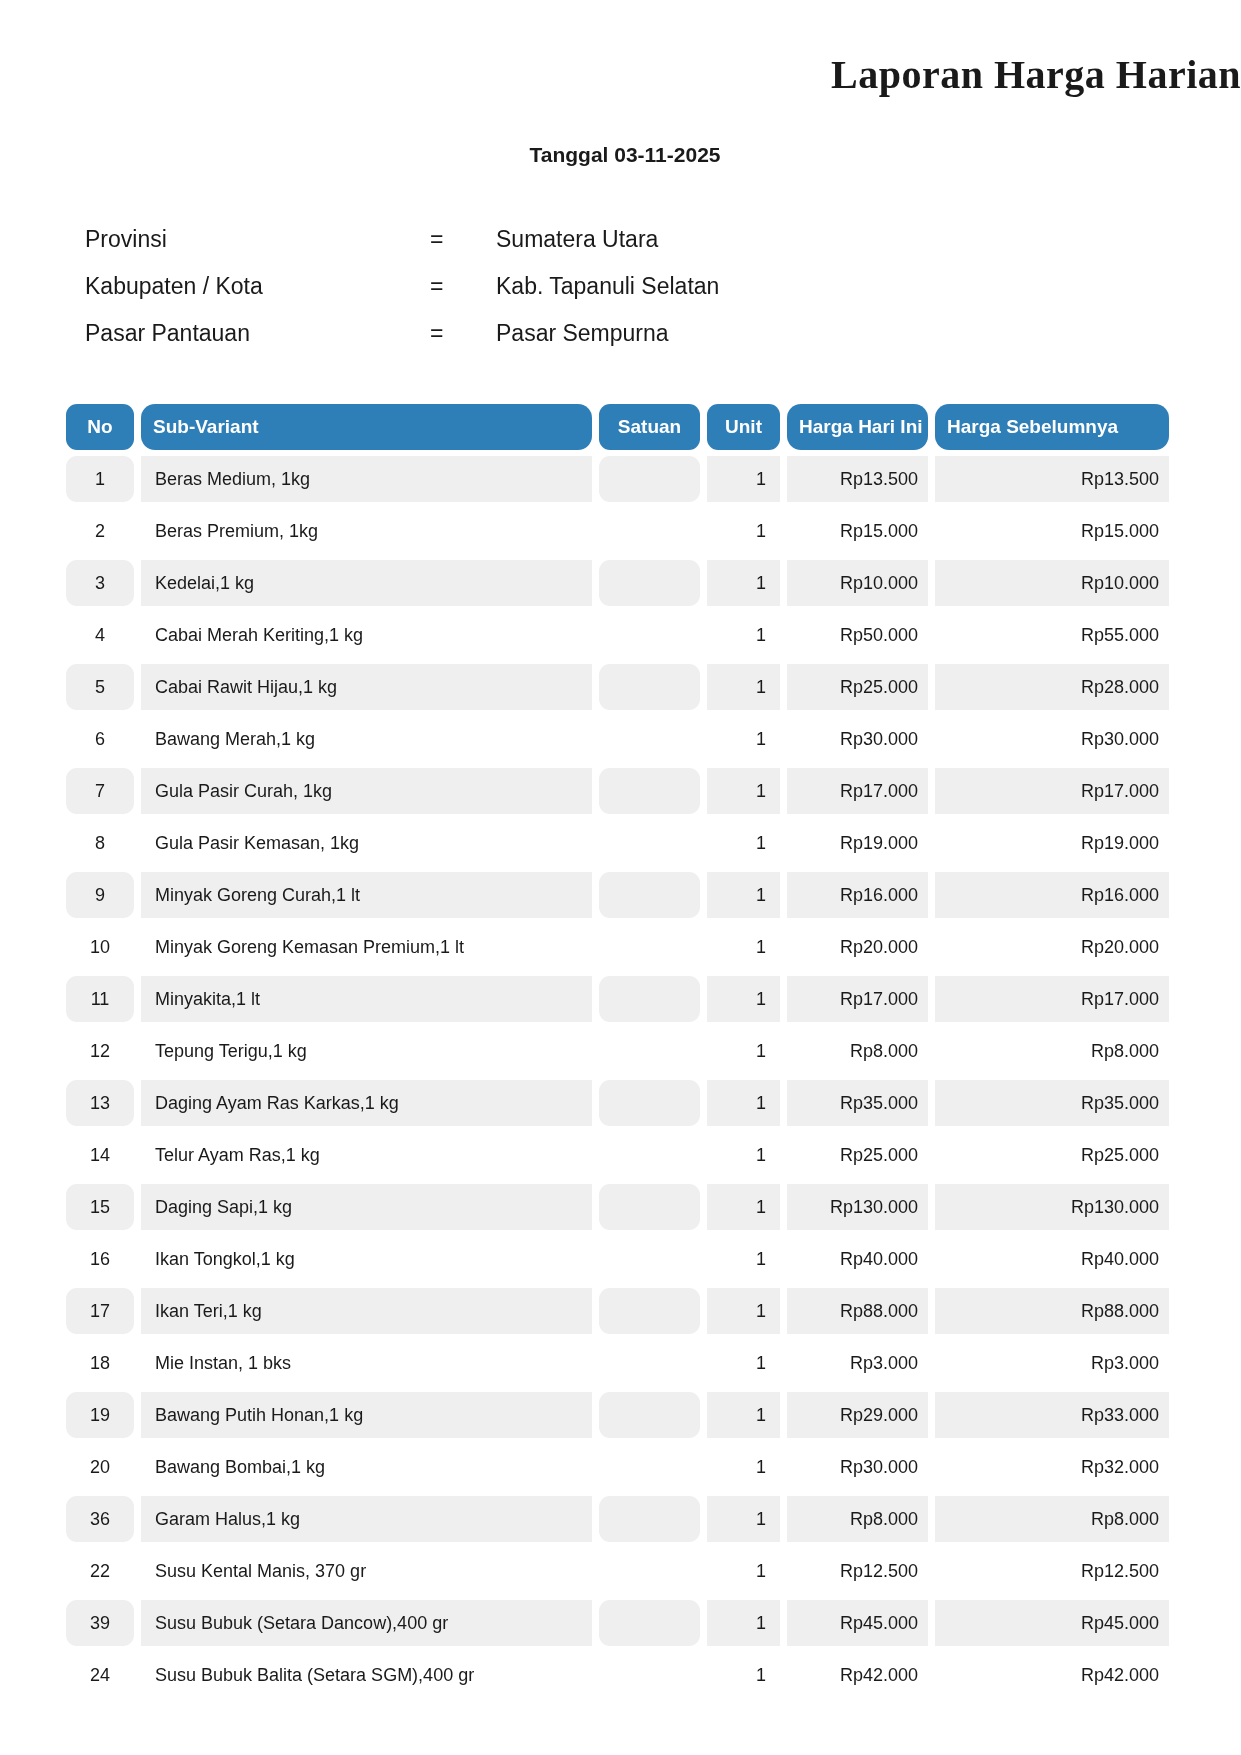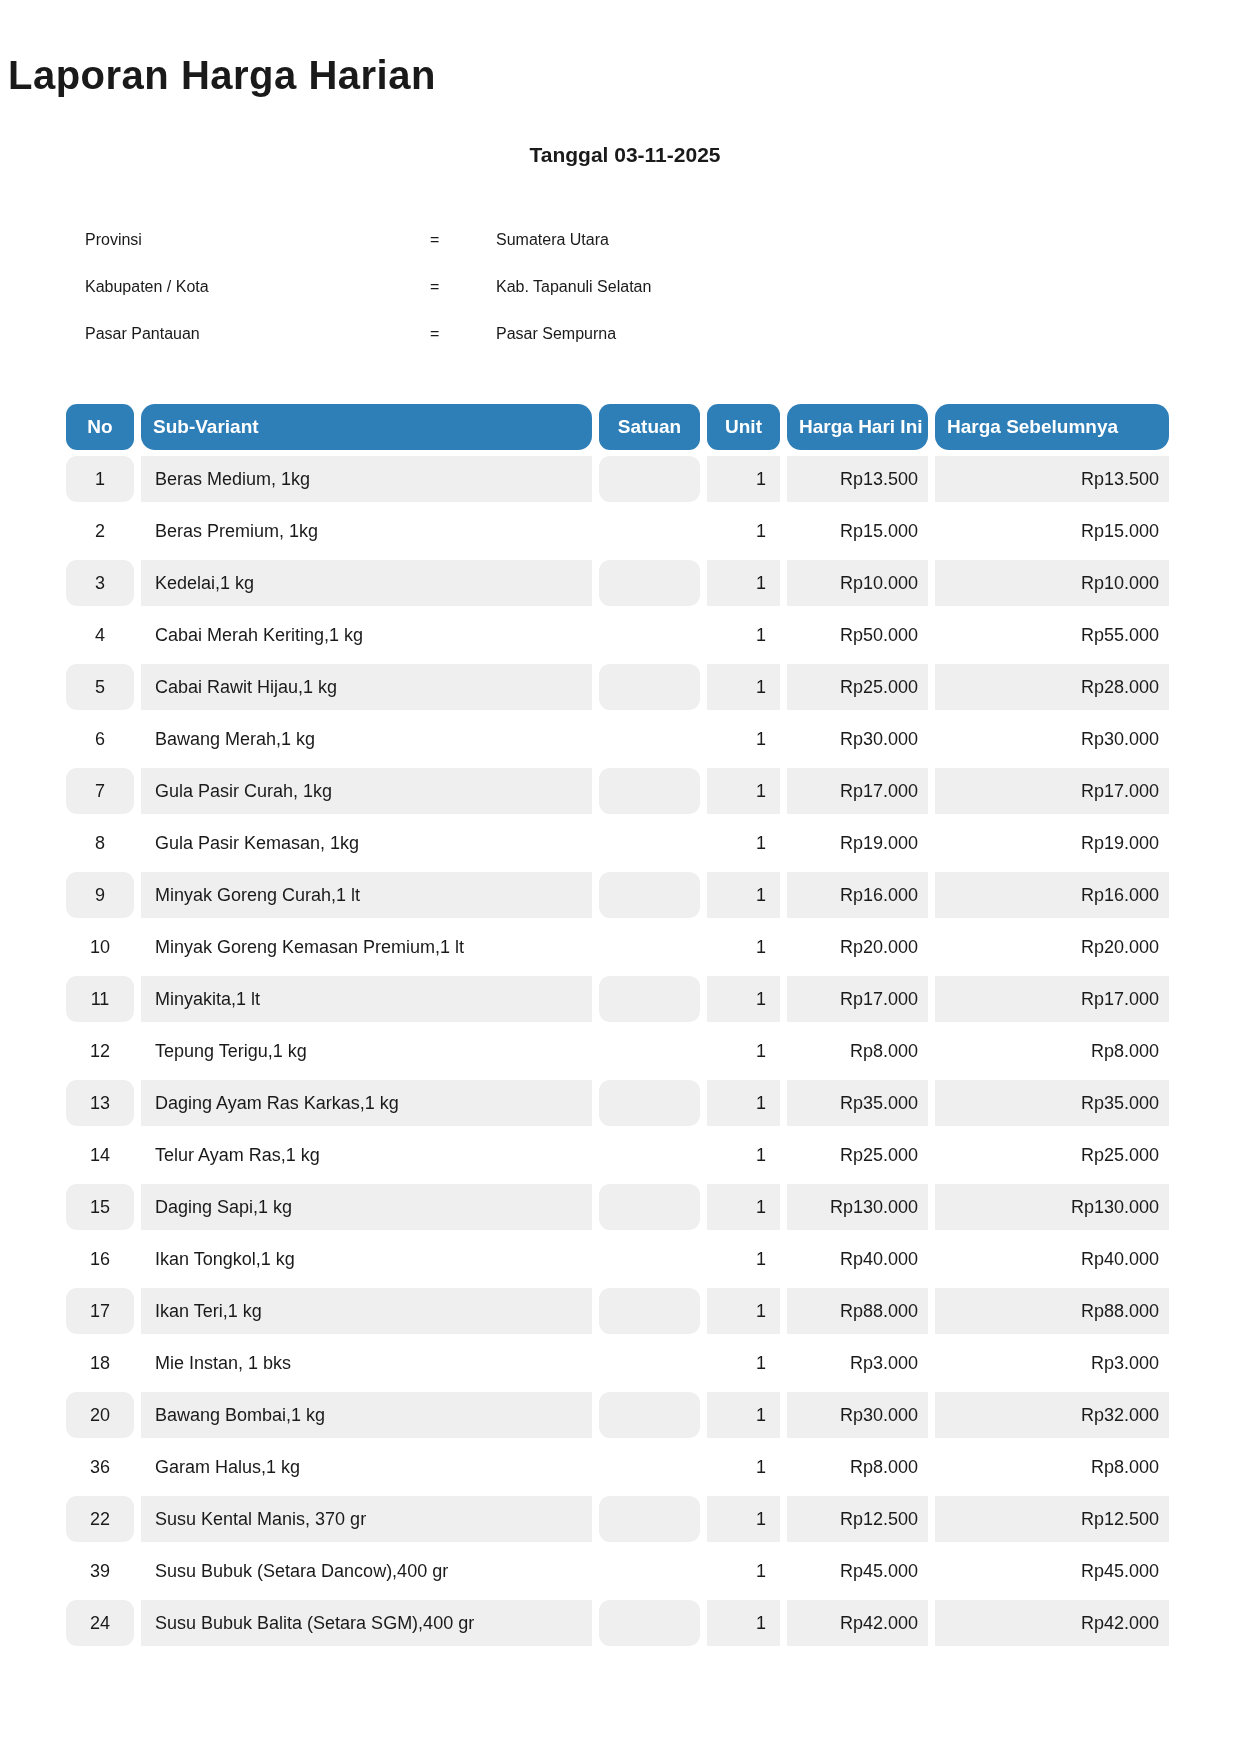--- a/index.html
+++ b/index.html
@@ -7,44 +7,45 @@
     width: 1241px; height: 1755px;
     background: #ffffff;
     font-family: "Liberation Sans", "DejaVu Sans", sans-serif;
     color: var(--body-text, #1a1a1a);
     overflow: hidden;
   }
   .page { position: relative; width: 1241px; height: 1755px; background: #ffffff; }
 
   .report-title {
     margin: 53px 0 0 8px;
-    text-align: left;
+    text-align: right;
     font-size: 40px;
     font-weight: bold;
     line-height: 44px;
     letter-spacing: 0.5px;
+    font-family: Liberation Serif, serif;
   }
   .report-subtitle {
     margin: 46px 0 0 9px;
     text-align: center;
     font-size: 21px;
     font-weight: bold;
     line-height: 24px;
   }
 
   .meta {
     margin-top: 49px;
     padding-left: 85px;
   }
   .meta-row {
     height: 47px;
     display: grid;
     grid-template-columns: 345px 66px 1fr;
     align-items: center;
-    font-size: 16px;
+    font-size: 23px;
   }
 
   table.price-table {
     margin-top: 41px;
     margin-left: 59px;
     border-collapse: separate;
     border-spacing: 7px 6px;
     table-layout: fixed;
   }
   col.c-no   { width: 68px; }
@@ -281,20 +282,28 @@
 
     <tr>
       <td class="ac">18</td>
       <td class="al">Mie Instan, 1 bks</td>
       <td class="ac"></td>
       <td class="aru">1</td>
       <td class="ar">Rp3.000</td>
       <td class="ar">Rp3.000</td>
     </tr>
 
+    <tr>
+      <td class="ac">19</td>
+      <td class="al">Bawang Putih Honan,1 kg</td>
+      <td class="ac"></td>
+      <td class="aru">1</td>
+      <td class="ar">Rp29.000</td>
+      <td class="ar">Rp33.000</td>
+    </tr>
 
     <tr>
       <td class="ac">20</td>
       <td class="al">Bawang Bombai,1 kg</td>
       <td class="ac"></td>
       <td class="aru">1</td>
       <td class="ar">Rp30.000</td>
       <td class="ar">Rp32.000</td>
     </tr>
 

